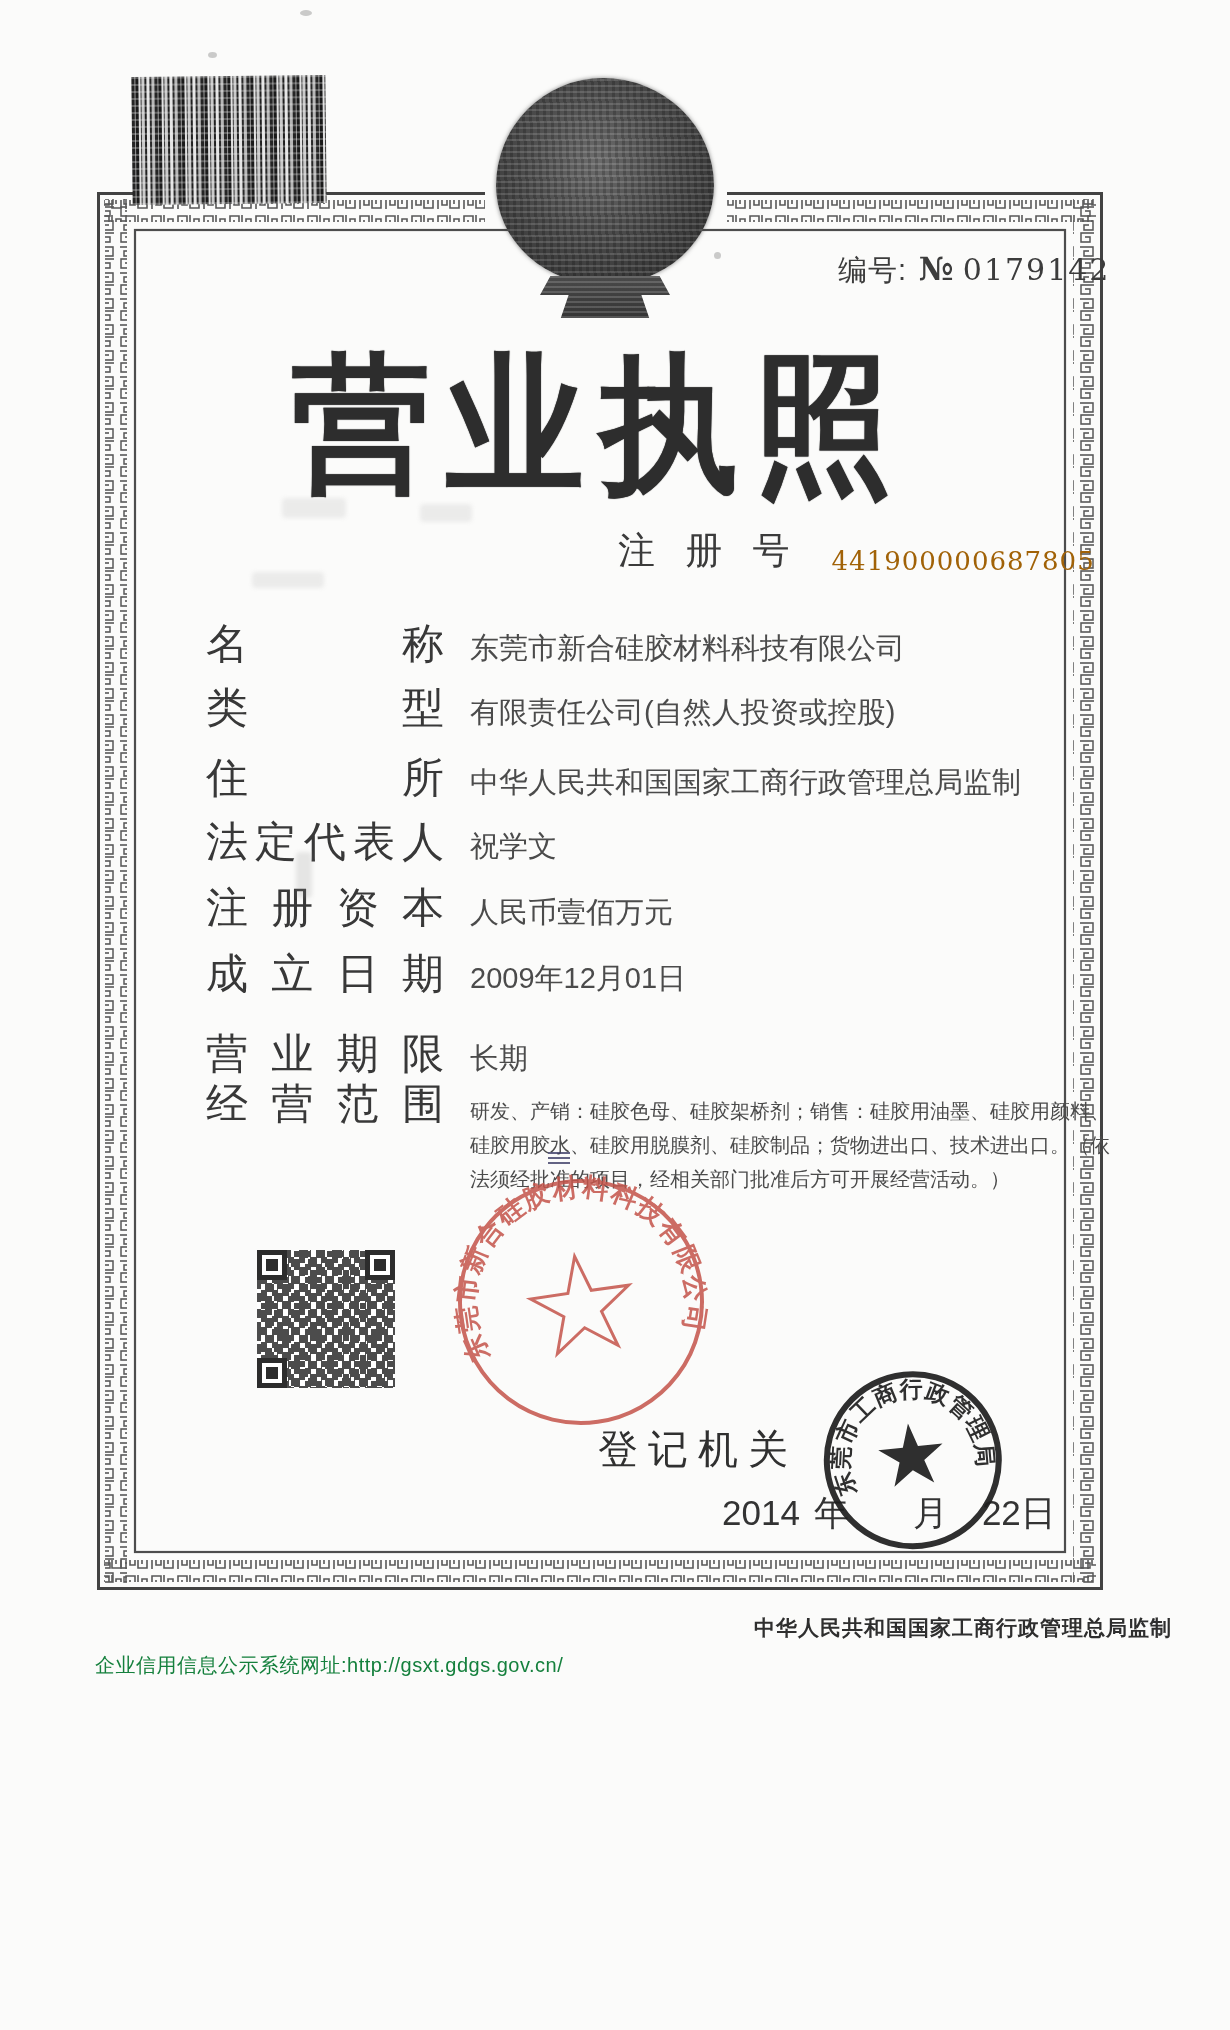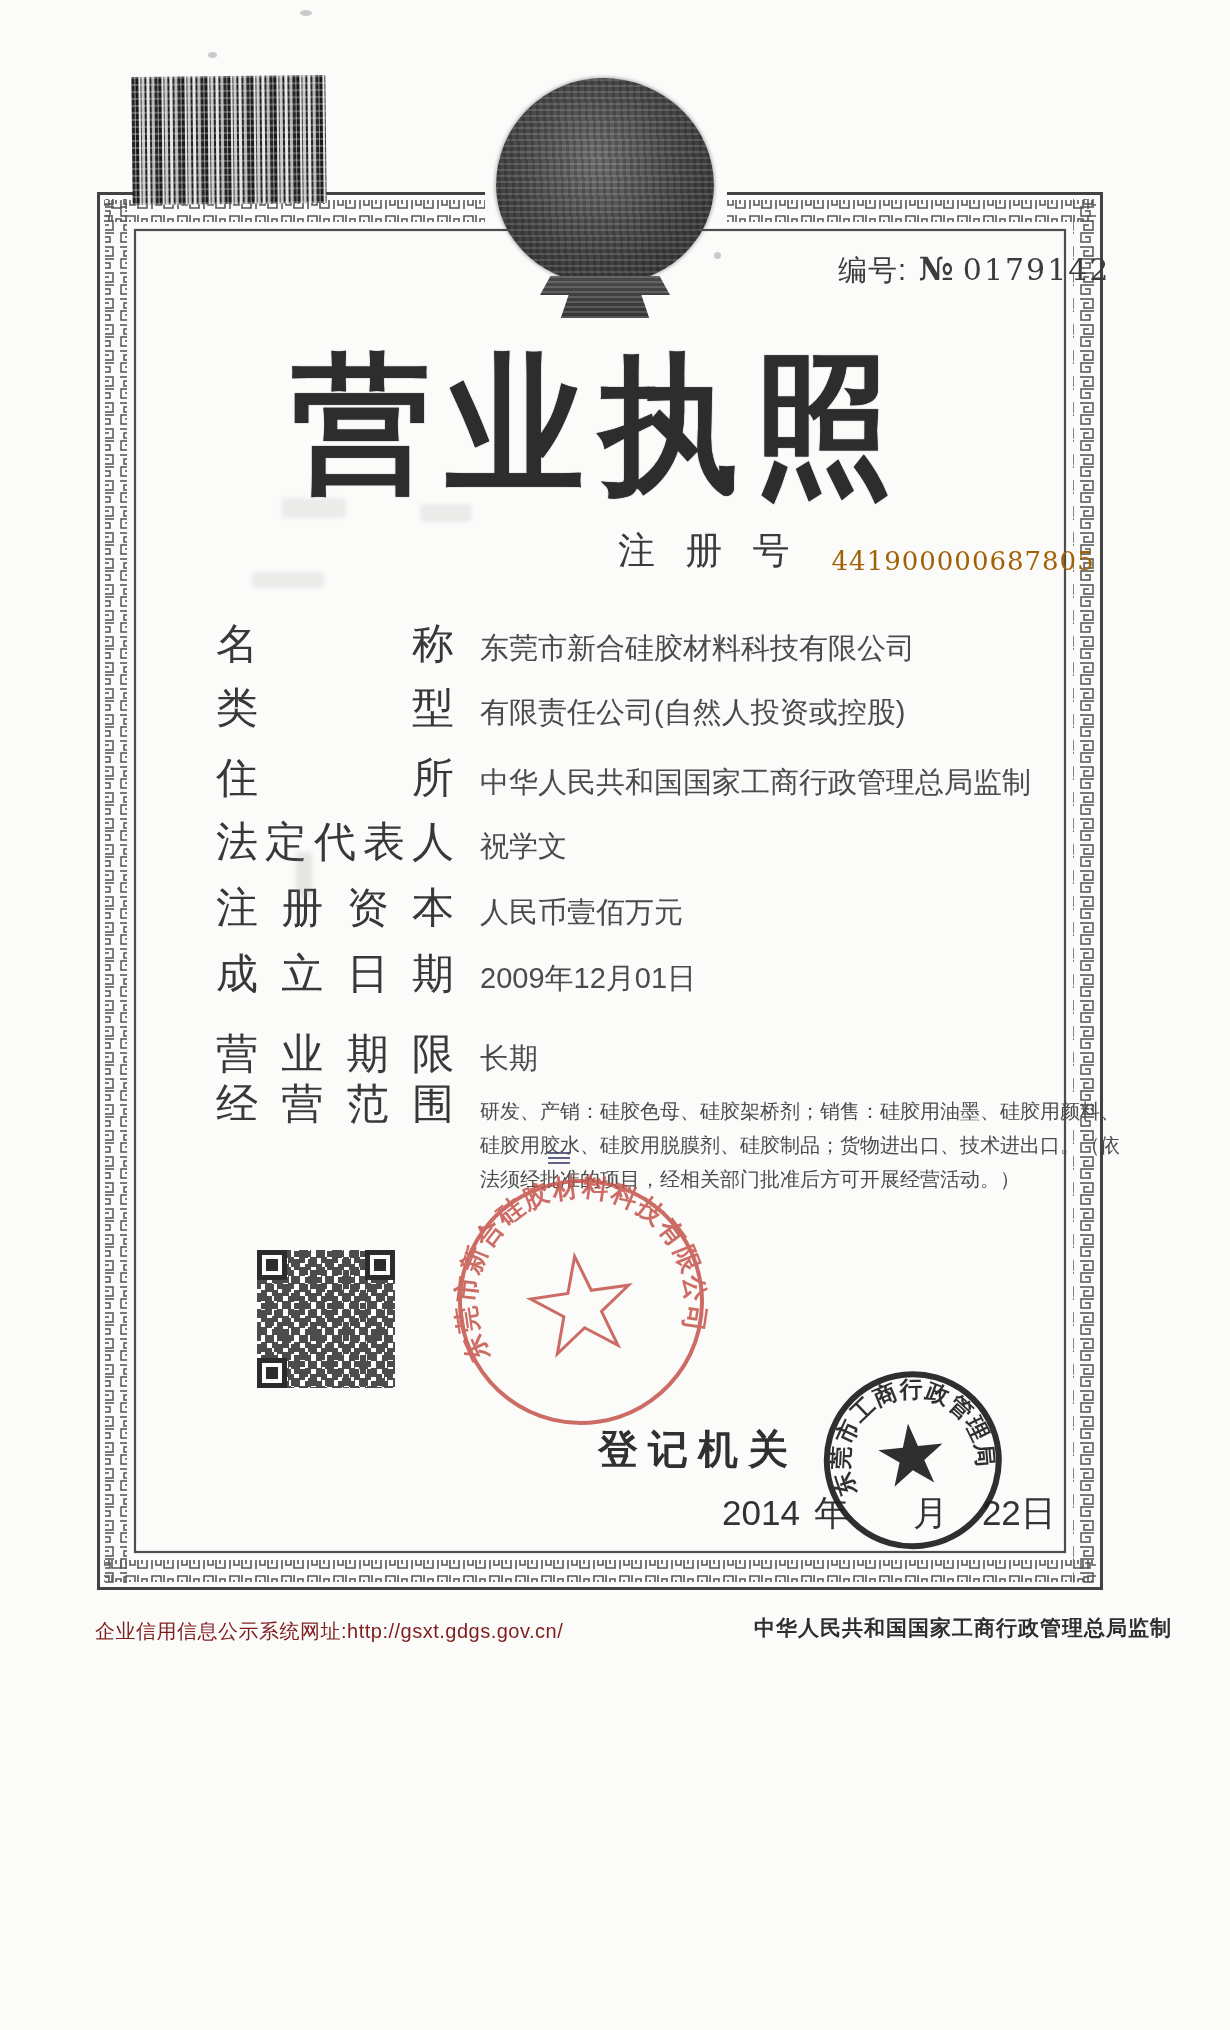--- a/index.html
+++ b/index.html
@@ -56,38 +56,38 @@
     transform:scaleY(1.08);transform-origin:top;
     text-shadow:0 0 1px #2d2d2d;
     white-space:nowrap;
   }
 
   .regno{left:618px;top:526px;white-space:nowrap;display:flex;align-items:flex-end;}
   .regno .lbl{font-size:37px;letter-spacing:10px;color:#3b3b3b;font-weight:500;}
   .regno .val{font-family:"DejaVu Serif",serif;font-size:26px;letter-spacing:1px;color:#a16207;margin-left:32px;}
 
   
-  .row{position:absolute;left:216px;display:flex;align-items:baseline;}
+  .row{position:absolute;left:206px;display:flex;align-items:baseline;}
   .row .flabel{
     width:238px;flex:0 0 238px;
     font-size:42px;color:#383838;font-weight:500;
     text-align:justify;text-align-last:justify;text-justify:inter-character;
     white-space:nowrap;
   }
   .row .fvalue{margin-left:26px;font-size:29px;color:#4b4b4b;white-space:nowrap;}
   .row .fvalue.wrap{white-space:normal;width:640px;font-size:20px;line-height:34px;text-align:justify;}
 
   
-  .registry-label{left:598px;top:1422px;font-size:40px;letter-spacing:10px;color:#303030;font-weight:700;white-space:nowrap;}
+  .registry-label{left:598px;top:1422px;font-size:40px;letter-spacing:10px;color:#303030;font-weight:400;white-space:nowrap;}
   .issue-date{left:722px;top:1490px;font-size:35px;color:#333;display:flex;align-items:baseline;white-space:nowrap;}
   .issue-date .gap1{margin-left:14px;}
   .issue-date .gap2{margin-left:64px;}
   .issue-date .gap3{margin-left:34px;}
 
-  .footer-left{left:95px;top:1618px;font-size:20px;color:#7f1d1d;letter-spacing:.5px;white-space:nowrap;}
+  .footer-left{left:95px;top:1652px;font-size:20px;color:#15803d;letter-spacing:.5px;white-space:nowrap;}
   .footer-right{left:706px;top:1614px;font-size:21px;font-weight:bold;color:#2e2e2e;letter-spacing:1px;white-space:nowrap;margin-left:48px;}
 
   
   .qr{
     left:257px;top:1250px;width:138px;height:138px;background:#fff;
     box-shadow:inset 0 0 0 2px #fff;
   }
   .qr .qr-noise{
     position:absolute;inset:0;
     background:

